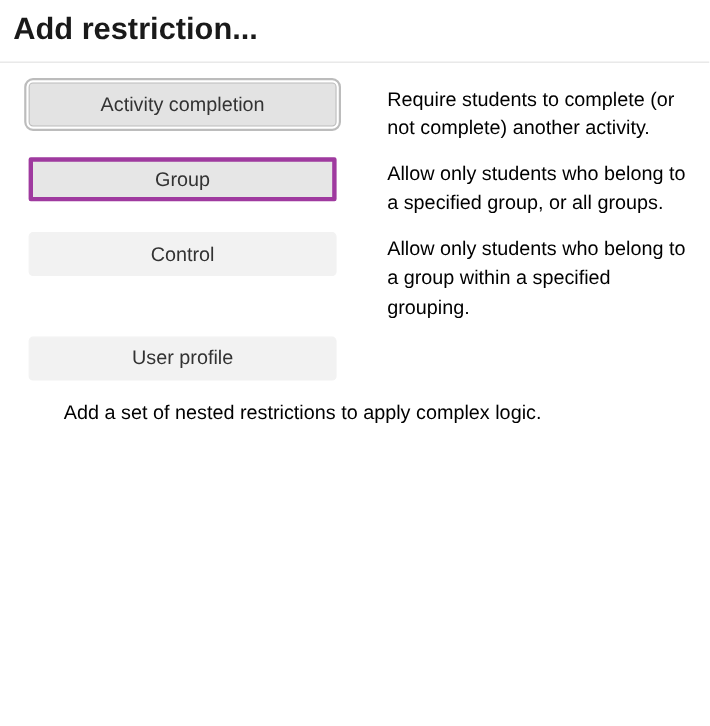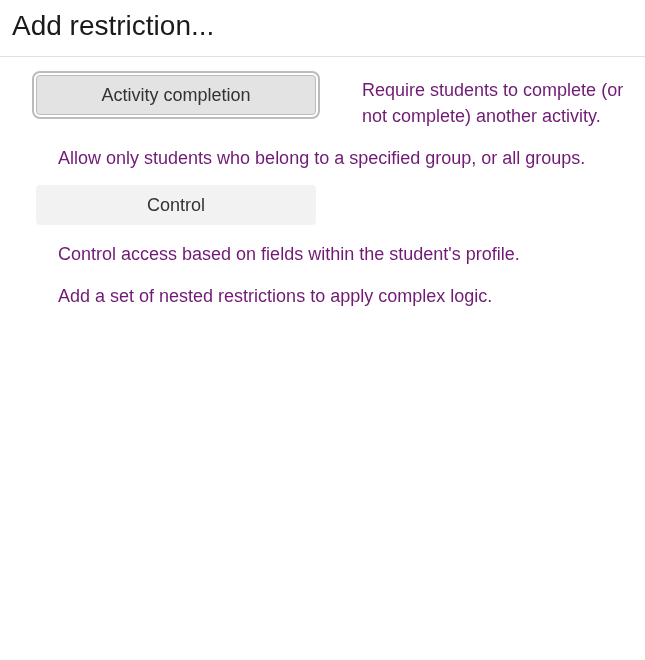--- a/index.html
+++ b/index.html
@@ -10,21 +10,21 @@
     body {
       font-family: "Segoe UI", -apple-system, BlinkMacSystemFont, sans-serif;
       width: 645px;
       height: 660px;
       background: #fff;
       color: #333;
       padding: 0;
     }
     .dialog-title {
       font-size: 28px;
-      font-weight: 400;
+      font-weight: 700;
       padding: 10px 12px 14px 12px;
       color: #1a1a1a;
     }
     .divider {
       border: none;
       border-top: 1px solid #e0e0e0;
       margin: 0;
     }
     .restrictions {
       padding: 18px 12px 0 12px;
@@ -40,67 +40,69 @@
       flex: 0 0 280px;
       background: #f2f2f2;
       border: 1px solid #f2f2f2;
       border-radius: 4px;
       font-size: 18px;
       color: #333;
       font-family: inherit;
       cursor: pointer;
       padding: 7px 10px;
       text-align: center;
-      margin-left: 24px;
+      margin-left: 14px;
     }
     .restriction-btn.focused {
       background: #e3e3e3;
       border: 1px solid #bcbcbc;
       outline: 2px solid #bcbcbc;
       outline-offset: 2px;
     }
     .restriction-btn.highlighted {
       background: #e6e6e6;
       border: 4px solid #9f3a9f;
       border-radius: 2px;
       padding: 4px 7px;
     }
     .restriction-desc {
       margin-left: 46px;
       font-size: 18px;
       line-height: 1.45;
-      color: #701a75;
+      color: #000000;
       flex: 1;
       padding-top: 2px;
     }
   </style>
 </head>
 <body>
 
 <h1 class="dialog-title">Add restriction...</h1>
 <hr class="divider">
 
 <div class="restrictions">
 
   <div class="restriction-row">
     <button class="restriction-btn focused">Activity completion</button>
     <div class="restriction-desc">Require students to complete (or not complete) another activity.</div>
   </div>
 
 
 
   <div class="restriction-row">
+    <button class="restriction-btn highlighted">Group</button>
     <div class="restriction-desc">Allow only students who belong to a specified group, or all groups.</div>
   </div>
 
   <div class="restriction-row">
     <button class="restriction-btn">Control</button>
+    <div class="restriction-desc">Allow only students who belong to a group within a specified grouping.</div>
   </div>
 
   <div class="restriction-row">
-    <div class="restriction-desc">Control access based on fields within the student's profile.</div>
+    <button class="restriction-btn">User profile</button>
   </div>
 
   <div class="restriction-row">
     <div class="restriction-desc">Add a set of nested restrictions to apply complex logic.</div>
   </div>
 
 </div>
 
 </body></html>

